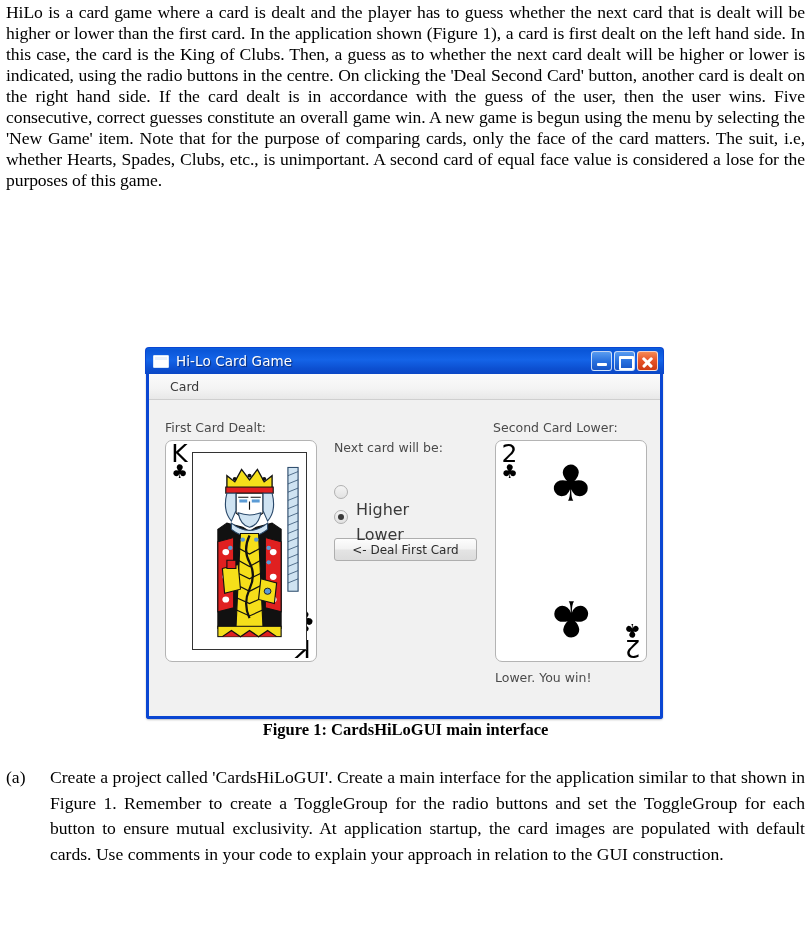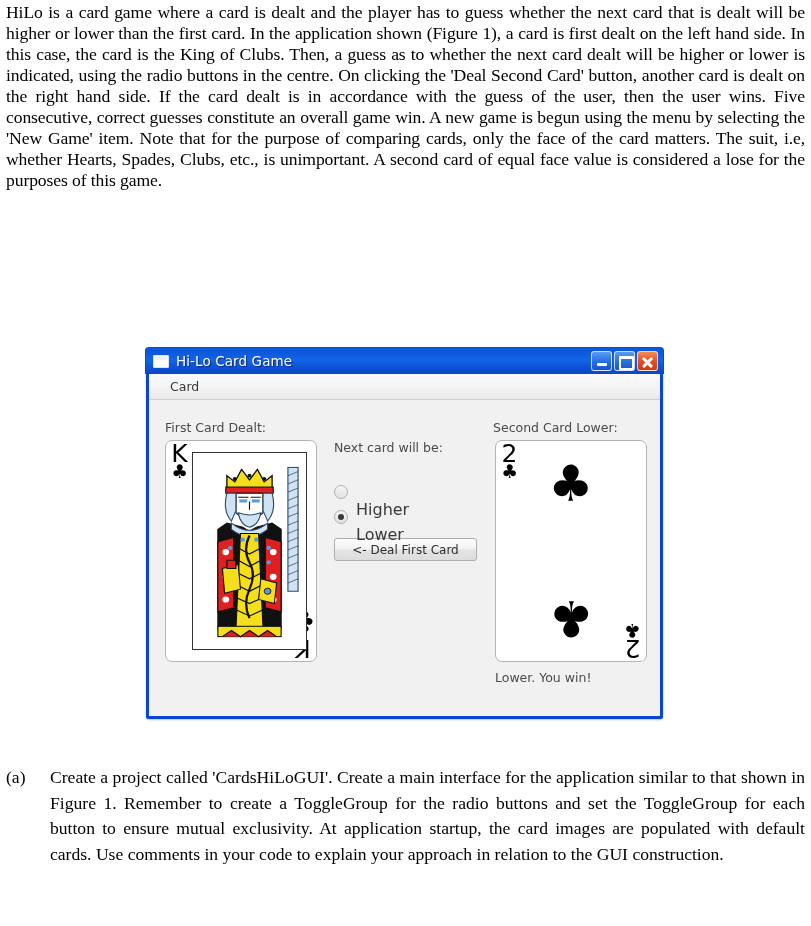--- a/index.html
+++ b/index.html
@@ -418,19 +418,20 @@
           </div>
           <span class="pip" style="left:50%; top:18px; transform:translateX(-50%);">♣</span>
           <span class="pip" style="left:50%; bottom:18px; transform:translateX(-50%) rotate(180deg);">♣</span>
         </div>
       </div>
 
       <div class="status">Lower. You win!</div>
     </div>
   </div>
 
+  <div class="fig-caption">Figure 1: CardsHiLoGUI main interface</div>
 
   <div class="item-a">
     <span class="marker">(a)</span>
     <div class="body">Create a project called 'CardsHiLoGUI'. Create a main interface for the application similar to that shown in Figure 1. Remember to create a ToggleGroup for the radio buttons and set the ToggleGroup for each button to ensure mutual exclusivity. At application startup, the card images are populated with default cards. Use comments in your code to explain your approach in relation to the GUI construction.</div>
   </div>
 
 </div>
 
 </body></html>

